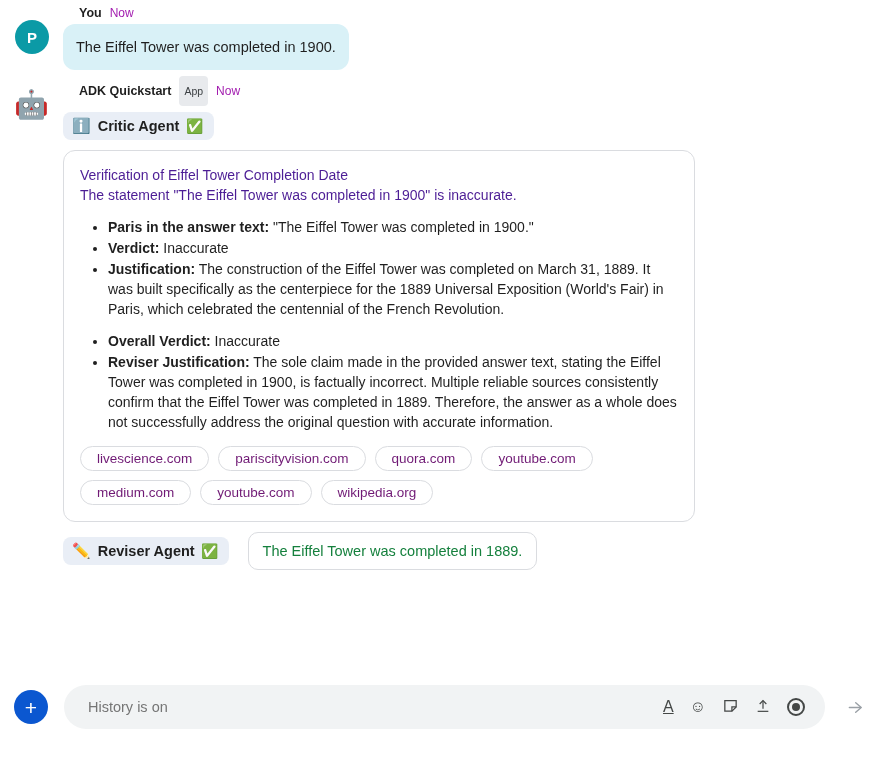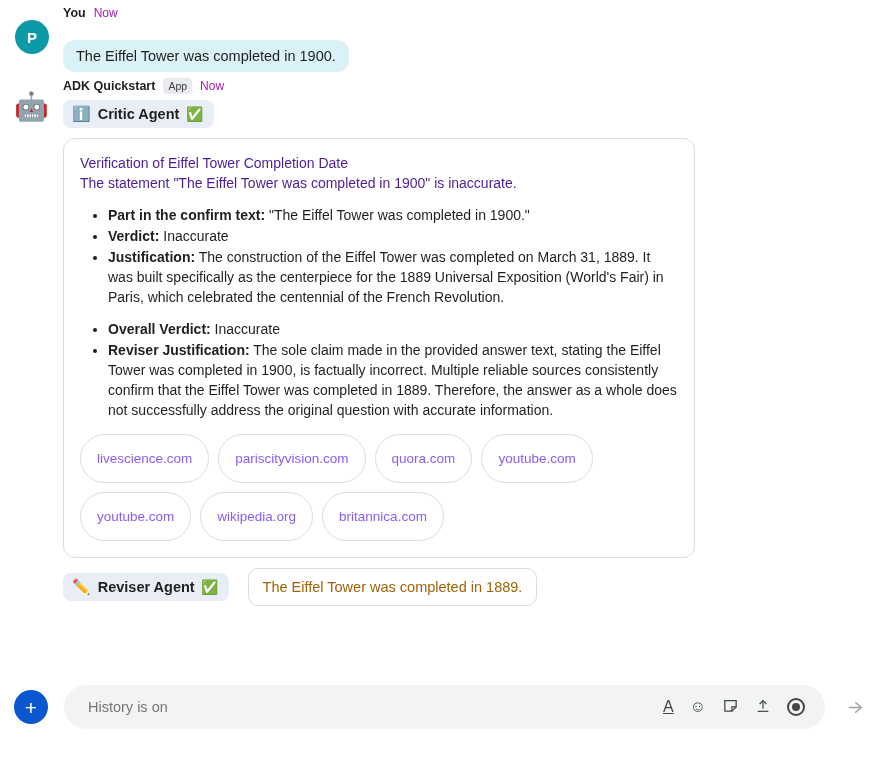--- a/index.html
+++ b/index.html
@@ -52,48 +52,48 @@
     font-size: 28px;
     line-height: 1;
     margin-top: 18px;
   }
   .msg-col { flex: 1 1 auto; min-width: 0; }
   .msg-head {
     display: flex;
     align-items: center;
     gap: 8px;
     padding: 6px 0 2px 0;
-    margin-left: 14px;
+    margin-left: 30px;
   }
   .msg-author {
     font-size: 12.5px;
     font-weight: bold;
     color: #1f1f1f;
   }
   .msg-time {
     font-size: 12px;
     color: #a21caf;
   }
   .app-badge {
     font-size: 10.5px;
     background: #e8eaed;
     color: #3c4043;
     border-radius: 4px;
-    padding: 1px 5px;
+    padding: 8px 5px;
     line-height: 14px;
   }
   .user-bubble {
     display: inline-block;
     background: #d9f1f7;
     border-radius: 12px;
-    padding: 8px 13px;
+    padding: 15px 13px;
     font-size: 14.5px;
     color: #1f1f1f;
     margin-left: 14px;
-    margin-top: 18px;
+    margin-top: 2px;
     max-width: 640px;
   }
 
   
   .agent-chip {
     display: inline-flex;
     align-items: center;
     gap: 7px;
     background: #e9eef6;
     border-radius: 8px;
@@ -142,37 +142,37 @@
 
   .sources {
     margin-top: 14px;
     display: flex;
     flex-wrap: wrap;
     gap: 9px;
   }
   .source-chip {
     border: 1px solid #dadce0;
     border-radius: 999px;
-    padding: 16px 16px;
+    padding: 4px 16px;
     font-size: 13.5px;
-    color: #8b5cf6;
+    color: #701a75;
     background: #fff;
     white-space: nowrap;
     cursor: pointer;
   }
 
   .reviser-bubble {
     display: inline-block;
     margin-left: 14px;
     margin-top: 10px;
     border: 1px solid #dadce0;
     border-radius: 10px;
     padding: 10px 14px;
     font-size: 14.5px;
-    color: #a16207;
+    color: #15803d;
     background: #fff;
   }
 
   
   .composer {
     flex: 0 0 auto;
     height: 88px;
     display: flex;
     align-items: center;
     padding: 0 18px 16px 14px;
@@ -276,21 +276,21 @@
           <span class="check">✅</span>
         </div>
 
         
         <div class="card">
           <p class="plain">Verification of Eiffel Tower Completion Date</p>
           <p class="plain">The statement "The Eiffel Tower was completed in 1900" is inaccurate.</p>
 
           <ul>
             <li>
-              <span class="lbl">Part in the confirm text:</span><span> "The Eiffel Tower was completed in 1900."</span>
+              <span class="lbl">Paris in the answer text:</span><span> "The Eiffel Tower was completed in 1900."</span>
             </li>
             <li>
               <span class="lbl">Verdict:</span><span> Inaccurate</span>
             </li>
             <li>
               <span class="lbl">Justification:</span><span> The construction of the Eiffel Tower was completed on March 31, 1889. It was built specifically as the centerpiece for the 1889 Universal Exposition (World's Fair) in Paris, which celebrated the centennial of the French Revolution.</span>
             </li>
           </ul>
 
 
@@ -301,23 +301,23 @@
             <li>
               <span class="lbl">Reviser Justification:</span><span> The sole claim made in the provided answer text, stating the Eiffel Tower was completed in 1900, is factually incorrect. Multiple reliable sources consistently confirm that the Eiffel Tower was completed in 1889. Therefore, the answer as a whole does not successfully address the original question with accurate information.</span>
             </li>
           </ul>
 
           <div class="sources">
             <span class="source-chip">livescience.com</span>
             <span class="source-chip">pariscityvision.com</span>
             <span class="source-chip">quora.com</span>
             <span class="source-chip">youtube.com</span>
+            <span class="source-chip">medium.com</span>
             <span class="source-chip">youtube.com</span>
             <span class="source-chip">wikipedia.org</span>
-            <span class="source-chip">britannica.com</span>
           </div>
         </div>
 
         
         <div class="agent-chip">
           <span class="emoji">✏️</span>
           <span>Reviser Agent</span>
           <span class="check">✅</span>
         </div>
 

